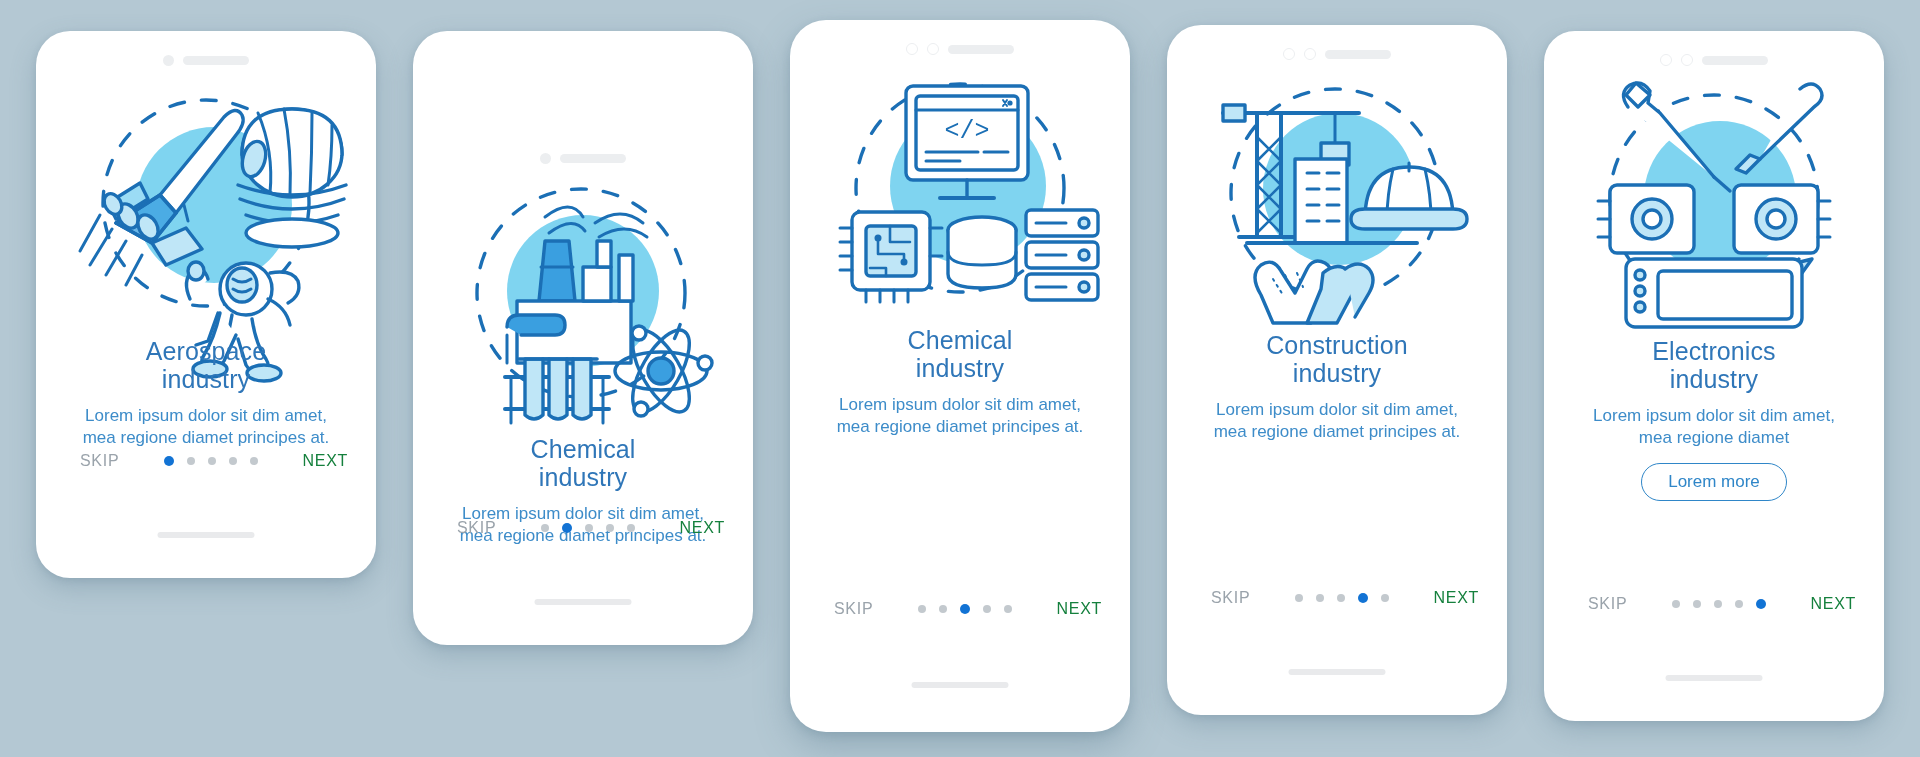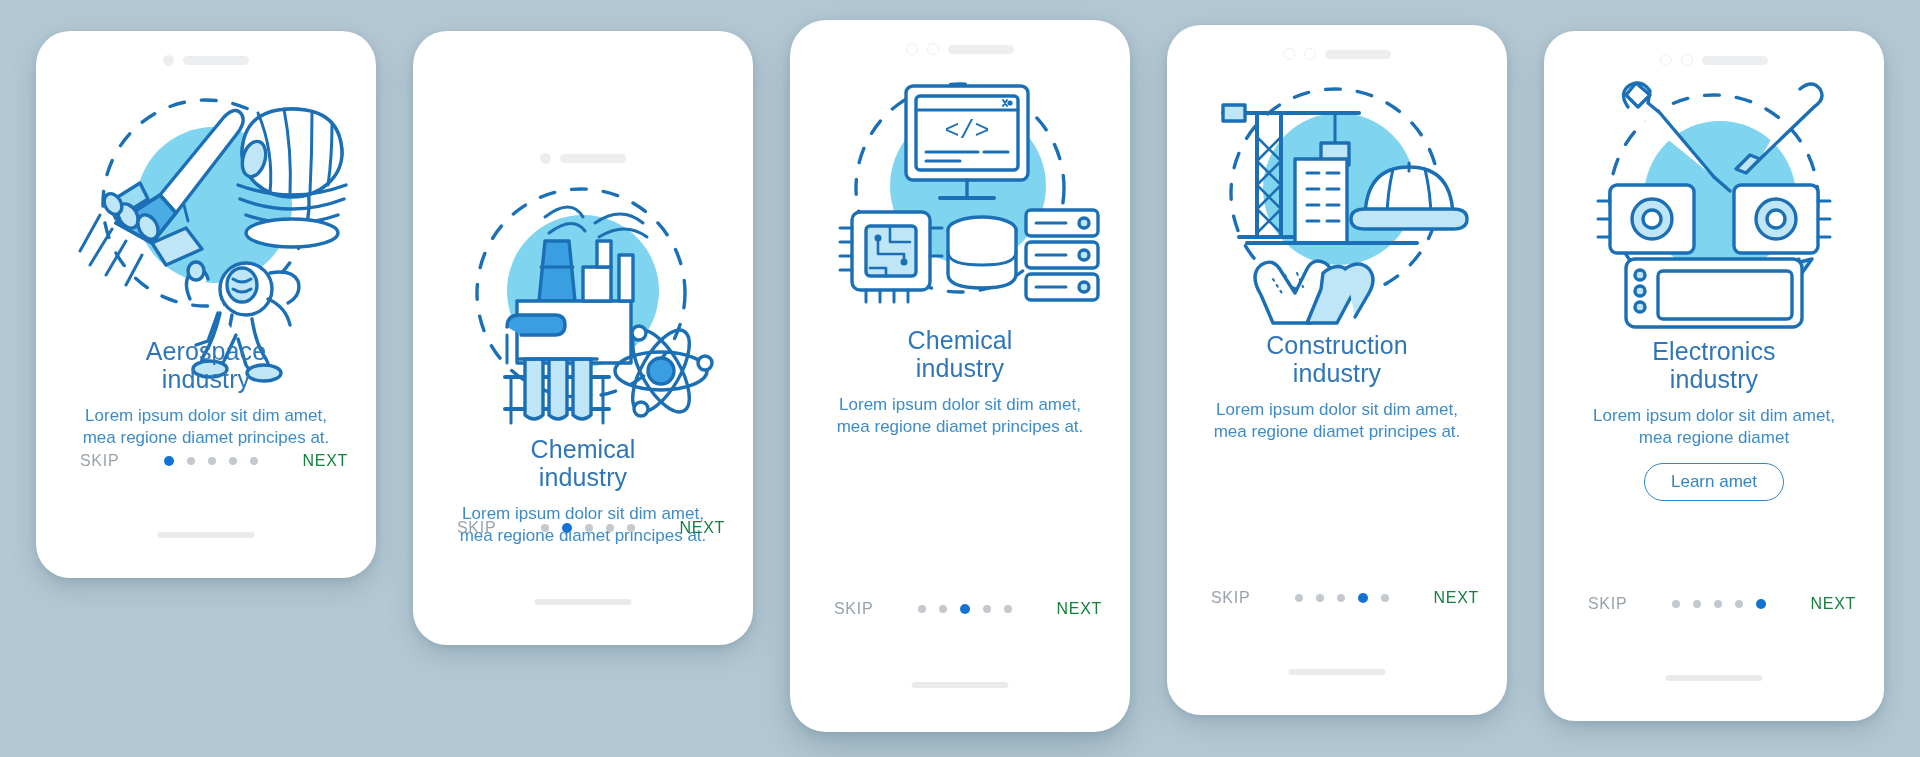--- a/index.html
+++ b/index.html
@@ -515,21 +515,21 @@
         <circle cx="76" cy="202" r="5" fill="#bfe6f7"></circle>
         <circle cx="76" cy="218" r="5" fill="#bfe6f7"></circle>
         <circle cx="76" cy="234" r="5" fill="#bfe6f7"></circle>
       </svg>
     </div>
 
     <div class="text-block">
       <div class="card-title">Electronics
 industry</div>
       <div class="card-desc">Lorem ipsum dolor sit dim amet, mea regione diamet</div>
-      <button class="learn-more">Learn amet</button>
+      <button class="learn-more">Lorem more</button>
     </div>
 
     <div class="nav-row">
       <button class="skip-btn">SKIP</button>
       <div class="dots">
         <span class="dot"></span>
         <span class="dot"></span>
         <span class="dot"></span>
         <span class="dot"></span>
         <span class="dot active"></span>

